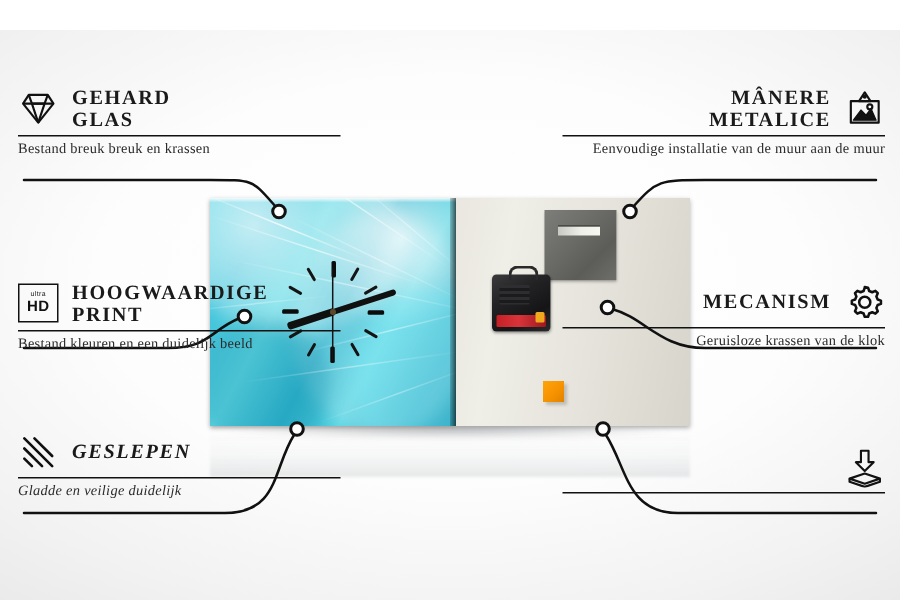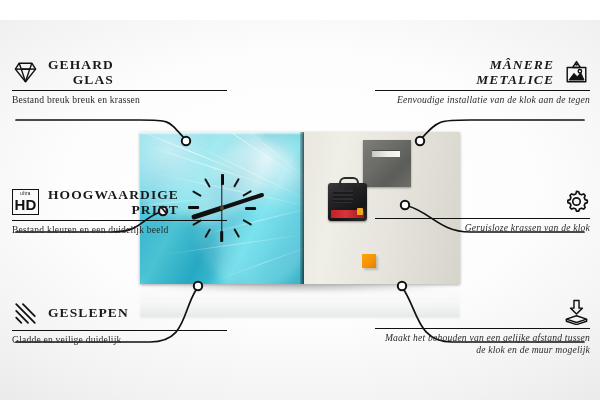--- a/index.html
+++ b/index.html
@@ -14,49 +14,49 @@
       radial-gradient(ellipse 520px 300px at 50% 42%, #ffffff 0%, #fdfdfd 45%, #f2f2f2 75%, #e6e6e6 100%);
     overflow:hidden;
     margin-top:20px;
   }
   
   #lines{position:absolute;left:0;top:0;width:600px;height:400px;}
 
   
   .callout{position:absolute;width:215px;}
   .callout.left{left:12px;text-align:left;}
-  .callout.right{right:10px;text-align:right;font-style:italic;}
+  .callout.right{right:10px;text-align:right;}
   .co-head{display:flex;align-items:center;gap:9px;}
   .callout.right .co-head{flex-direction:row-reverse;}
   .co-title{
     font-family:"Liberation Serif", serif;
     font-size:13.5px;line-height:14.5px;
     letter-spacing:1.1px;color:#1a1a1a;
     text-transform:uppercase;font-weight:700;
   }
-  .co-title .l2{display:block;text-align:right;}
+  .co-title .l2{display:block;}
   .co-rule{
     height:1px;background:#111;margin-top:3px;width:100%;
   }
   .co-desc{
     font-family:"Liberation Serif", serif;
     font-size:9.6px;line-height:11.6px;color:#2b2b2b;
     margin-top:3px;letter-spacing:.2px;
   }
   .ico{width:27px;height:27px;flex:0 0 27px;display:block;}
   .ico svg{display:block;width:27px;height:27px;}
 
   
   .hdbox{
     width:25px;height:24px;border:1.4px solid #111;
     display:flex;flex-direction:column;align-items:center;justify-content:center;
     font-family:"Liberation Sans", sans-serif;line-height:1;
   }
   .hdbox .u{font-size:4.6px;letter-spacing:.3px;color:#111;margin-bottom:.5px;}
-  .hdbox .h{font-size:15px;font-weight:700;color:#111;letter-spacing:.2px;}
+  .hdbox .h{font-size:10px;font-weight:700;color:#111;letter-spacing:.2px;}
 
   
   #product{position:absolute;left:140px;top:112px;width:320px;height:152px;}
   .panel{position:absolute;top:0;height:152px;}
 
   
   #clock-front{
     left:0;width:164px;
     background:
       radial-gradient(circle at 78% 18%, rgba(255,255,255,.75) 0%, rgba(255,255,255,0) 34%),
@@ -275,21 +275,21 @@
       </span>
       <span class="co-title">
         <span>HOOGWAARDIGE</span>
         <span class="l2">PRINT</span>
       </span>
     </div>
     <div class="co-rule"></div>
     <div class="co-desc">Bestand kleuren en een duidelijk beeld</div>
   </div>
 
-  <div class="callout left" style="top:280px;">
+  <div class="callout left" style="top:268px;font-style:italic;">
     <div class="co-head">
       <span class="ico">
         <svg viewBox="0 0 32 32">
             <g stroke="#111" stroke-width="2.1" stroke-linecap="round">
           <path d="M5 5 L27 27"></path>
               <path d="M5 13 L19 27"></path>
               <path d="M5 21 L11 27"></path>
               <path d="M13 5 L27 19"></path>
             </g>
           </svg>
@@ -314,49 +314,49 @@
           <circle cx="20" cy="14.5" r="2" fill="#fff"></circle>
             </g>
           </svg>
       </span>
       <span class="co-title">
         <span>MÂNERE</span>
         <span class="l2">METALICE</span>
       </span>
     </div>
     <div class="co-rule"></div>
-    <div class="co-desc">Eenvoudige installatie van de klok aan de tegen</div>
+    <div class="co-desc">Eenvoudige installatie van de muur aan de muur</div>
   </div>
 
   <div class="callout right" style="top:168px;">
     <div class="co-head">
       <span class="ico">
         <svg viewBox="0 0 32 32">
             <g fill="none" stroke="#111" stroke-width="2" stroke-linejoin="round">
           <path d="M16 4 l2.6 .5 .9 2.6 2.4 1 2.5-1.1 1.9 1.9 -1.1 2.5 1 2.4 2.6 .9 0 2.6 -2.6 .9 -1 2.4 1.1 2.5 -1.9 1.9 -2.5-1.1 -2.4 1 -.9 2.6 -2.6 0 -.9-2.6 -2.4-1 -2.5 1.1 -1.9-1.9 1.1-2.5 -1-2.4 -2.6-.9 0-2.6 2.6-.9 1-2.4 -1.1-2.5 1.9-1.9 2.5 1.1 2.4-1 .9-2.6z"></path>
           <circle cx="16" cy="16" r="4.4"></circle>
             </g>
           </svg>
       </span>
       <span class="co-title">
+        <span>MECANISM</span>
       </span>
     </div>
     <div class="co-rule"></div>
     <div class="co-desc">Geruisloze krassen van de klok</div>
   </div>
 
   <div class="callout right" style="top:278px;">
     <div class="co-head">
       <span class="ico">
         <svg viewBox="0 0 32 32">
             <g fill="none" stroke="#111" stroke-width="1.7" stroke-linejoin="round">
           <path d="M13 3 h6 v9 h4 l-7 7 -7-7 h4 z"></path>
           <path d="M16 21 L4 25 L16 29 L28 25 Z"></path>
           <path d="M4 25 v2.5 L16 31.5 L28 27.5 V25"></path>
             </g>
           </svg>
       </span>
     </div>
     <div class="co-rule"></div>
-    <div class="co-desc">Maakt het behouden van een gelijke afstand tussen de klok en de muur mogelijk</div>
   </div>
 
 </div>
 
 </body></html>

